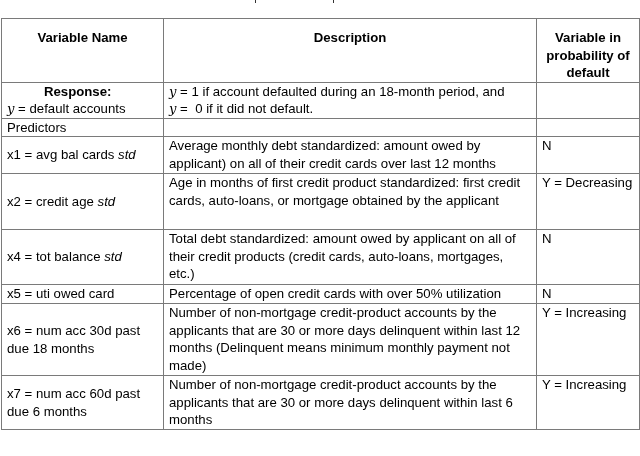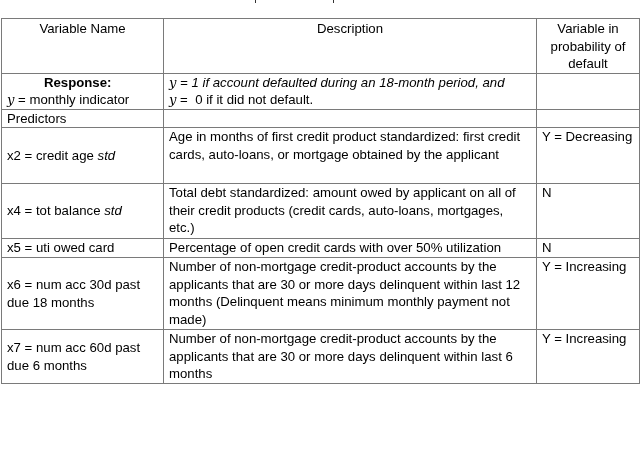--- a/index.html
+++ b/index.html
@@ -33,23 +33,23 @@
       line-height: 17.5px;
     }
     table.vars td, table.vars th {
       border: 1.5px solid #7a7a7a;
       padding: 0 5px;
       vertical-align: top;
       text-align: left;
       font-weight: normal;
     }
     table.vars th {
-      font-weight: normal;
+      font-weight: bold;
       text-align: center;
-      padding-top: 1px;
+      padding-top: 10px;
     }
     col.c1 { width: 162px; }
     col.c2 { width: 373px; }
     col.c3 { width: 103px; }
     .bold { font-weight: bold; padding-left: 37px; }
     .ital { font-style: italic; }
     .math {
       font-family: "DejaVu Serif", "Liberation Serif", serif;
       font-style: italic;
     }
@@ -80,35 +80,40 @@
   <tbody>
       <tr class="h-header">
     <th>Variable Name</th>
     <th>Description</th>
     <th>Variable in probability of default</th>
   </tr>
 
   <tr class="h-response">
     <td>
       <div class="bold">Response:</div>
-      <div><span class="math">y</span><span> = monthly indicator</span></div>
+      <div><span class="math">y</span><span> = default accounts</span></div>
     </td>
     <td>
-      <div><span class="math">y</span><span style="white-space:pre;font-style:italic;"> = 1 if account defaulted during an 18-month period, and</span></div>
+      <div><span class="math">y</span><span style="white-space:pre;"> = 1 if account defaulted during an 18-month period, and</span></div>
       <div><span class="math">y</span><span style="white-space:pre;"> =  0 if it did not default.</span></div>
     </td>
     <td></td>
   </tr>
 
   <tr class="h-pred">
     <td class="bold">Predictors</td>
     <td></td>
     <td></td>
   </tr>
 
+  <tr class="h-x1">
+    <td class="mid"><span>x1 = avg bal cards </span><span class="ital">std</span></td>
+    <td>Average monthly debt standardized: amount owed by applicant) on all of their credit cards over last 12 months</td>
+    <td>N</td>
+  </tr>
 
   <tr class="h-x2">
     <td class="mid"><span>x2 = credit age </span><span class="ital">std</span></td>
     <td>Age in months of first credit product standardized: first credit cards, auto-loans, or mortgage obtained by the applicant</td>
     <td>Y = Decreasing</td>
   </tr>
 
 
   <tr class="h-x4">
     <td class="mid"><span>x4 = tot balance </span><span class="ital">std</span></td>

